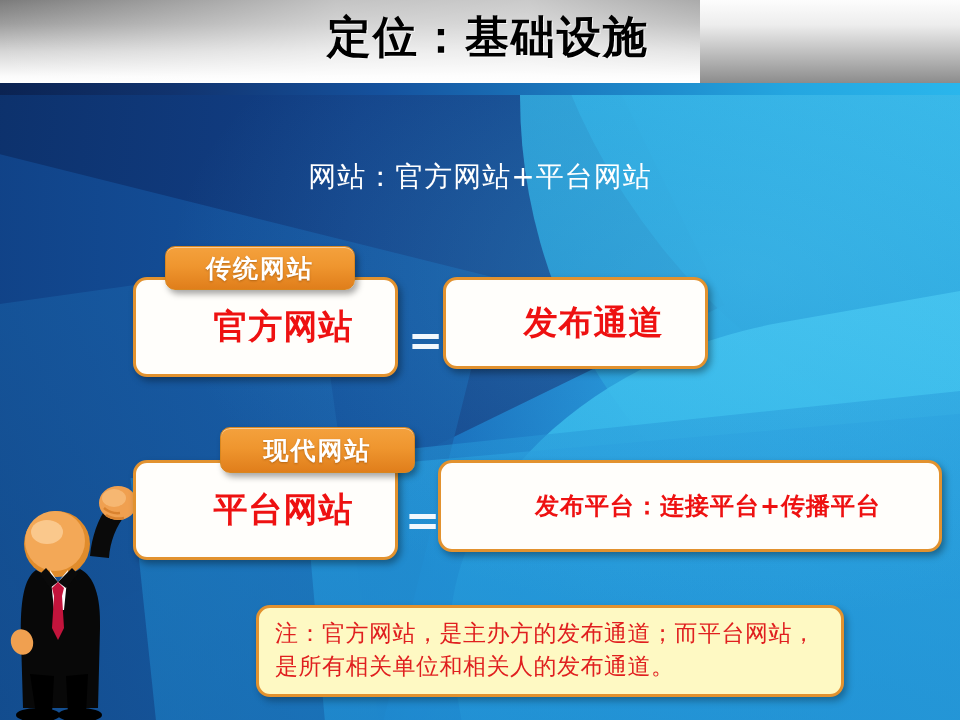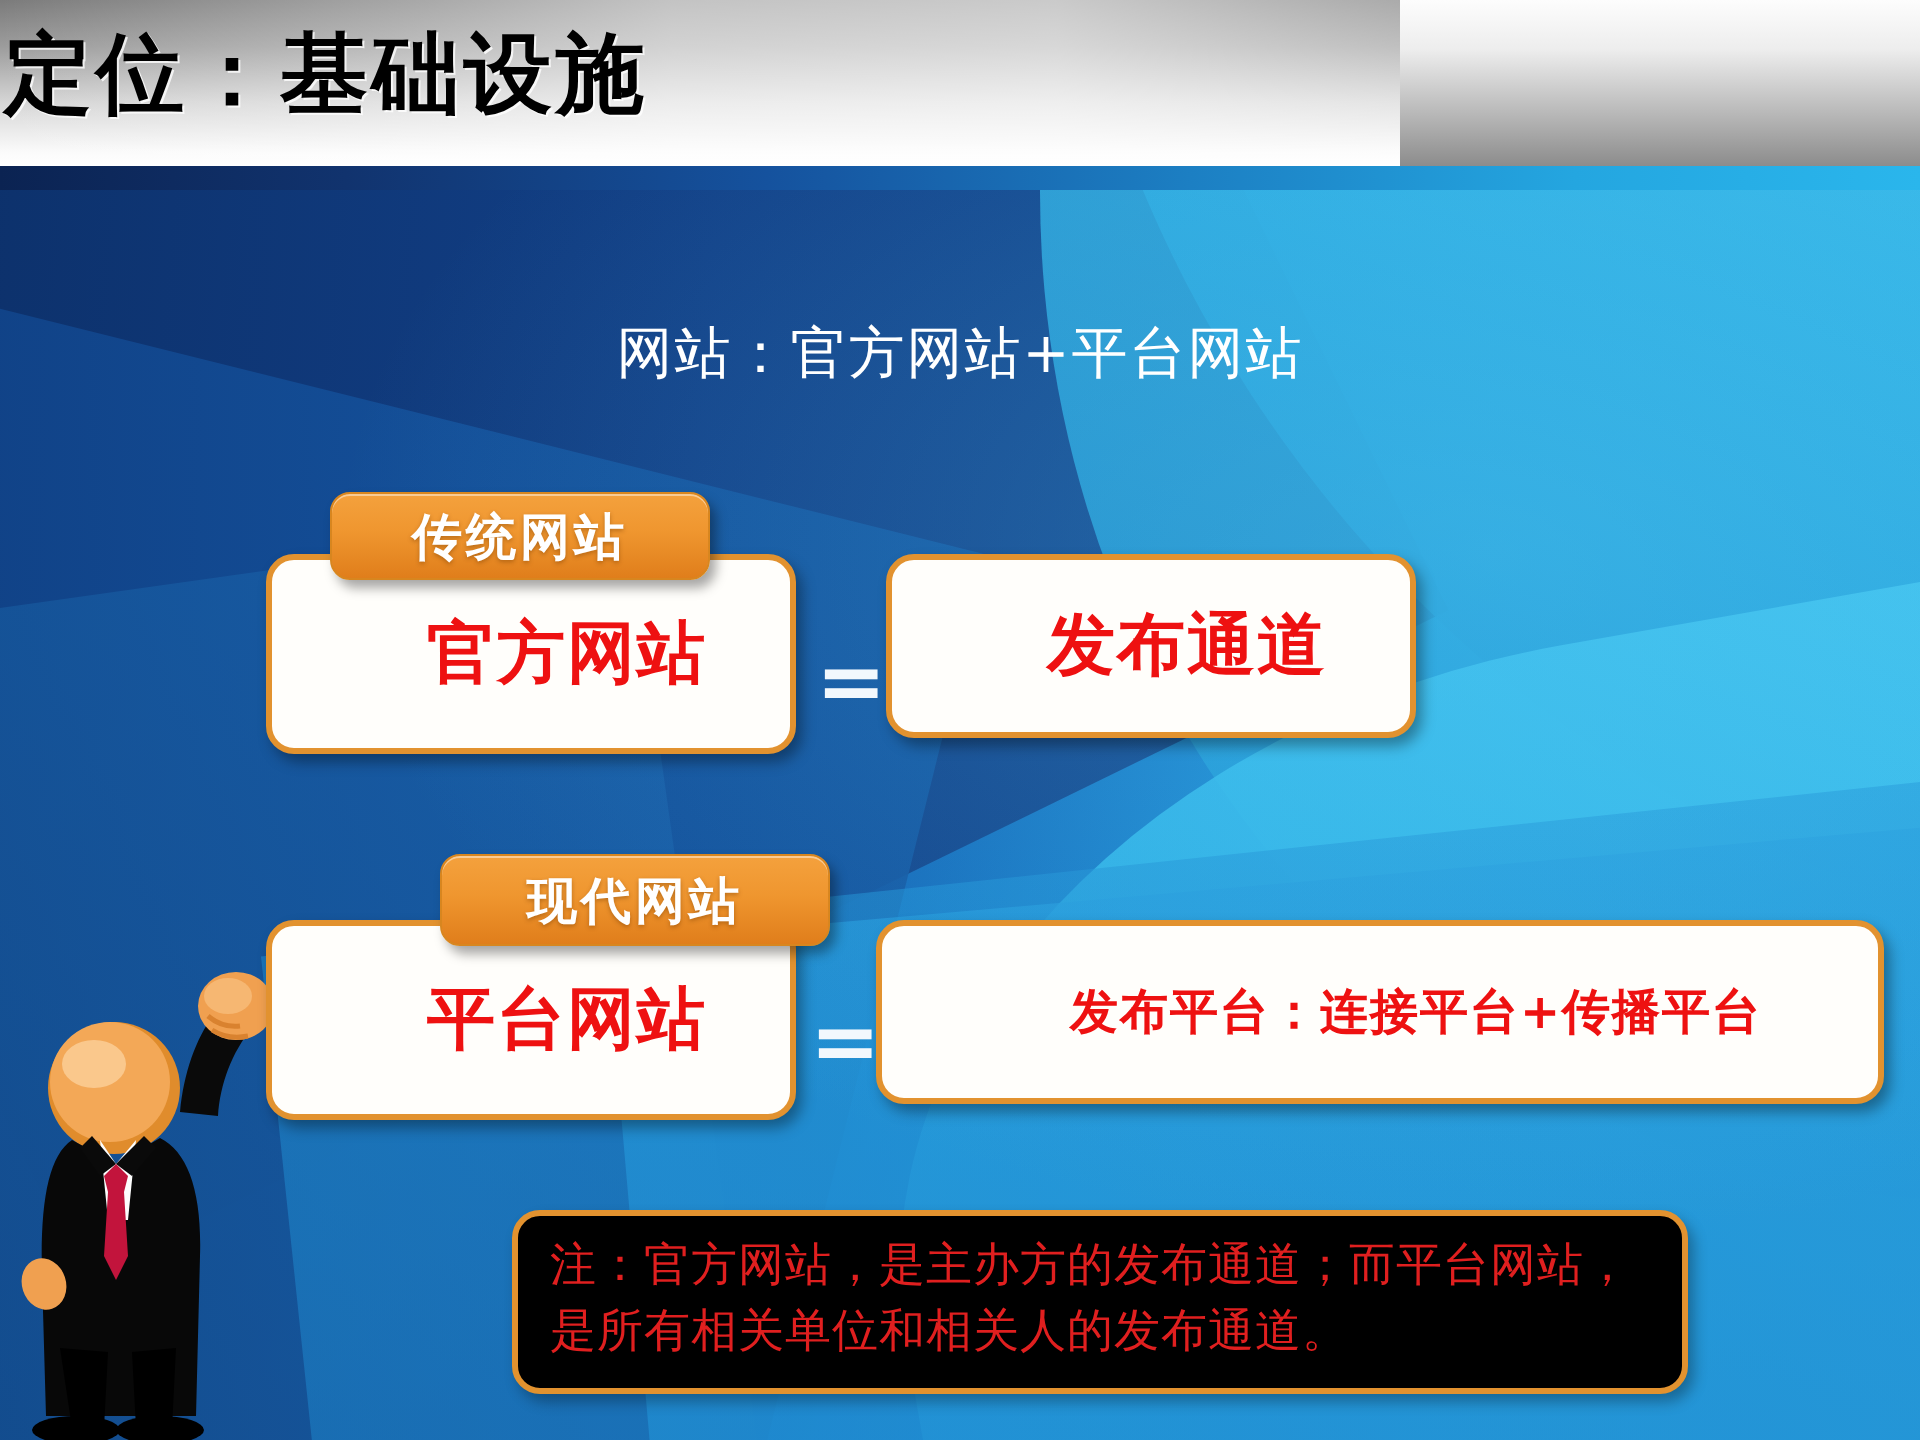--- a/index.html
+++ b/index.html
@@ -79,21 +79,22 @@
       linear-gradient(to right, rgba(255,255,255,0) 0%, rgba(255,255,255,.55) 35%,
                       rgba(255,255,255,.6) 55%, rgba(255,255,255,0) 100%),
       linear-gradient(to bottom, #7b7b7b 0%, #9c9c9c 28%, #d6d6d6 62%, #fbfbfb 92%, #ffffff 100%);
     overflow:hidden;
   }
   .title-band::after{
     content:"";position:absolute;right:0;top:0;width:260px;height:83px;
     background:linear-gradient(to bottom,#fdfdfd 0%,#ededed 30%,#b6b6b6 70%,#8c8c8c 100%);
   }
   .title-text{
-    position:absolute;left:2px;right:0;top:8px;
+    position:absolute;left:16px;right:0;top:8px;
+    text-align:center;
     font-family:"DejaVu Sans","Liberation Sans",sans-serif;
     font-size:44px;font-weight:700;color:#000;
     letter-spacing:2px;
     z-index:5;
     text-shadow:1px 1px 0 rgba(255,255,255,.8);
   }
   .title-underline{
     position:absolute;left:0;top:83px;width:960px;height:12px;
     background:linear-gradient(to right,#0b2352 0%,#11336e 18%,#15529e 40%,#1c7fc3 62%,#24a6e0 82%,#2ab6ec 100%);
     z-index:6;
@@ -166,21 +167,21 @@
     font-family:"DejaVu Sans","Liberation Sans",sans-serif;
     font-size:42px;font-weight:700;color:#f2f8fd;
     line-height:1;
   }
   #eq-1{left:408px;top:320px;}
   #eq-2{left:405px;top:500px;}
 
   
   #note-box{
     position:absolute;left:256px;top:605px;width:588px;height:92px;
-    background:#000000;
+    background:#fef9c3;
     border:3px solid #e2922f;
     border-radius:14px;
     box-shadow:3px 4px 7px rgba(0,0,0,.3);
     z-index:12;
     box-sizing:border-box;
     padding:9px 16px 0 16px;
   }
   #note-box p{
     margin:0;
     font-family:"DejaVu Serif","Liberation Serif",serif;

